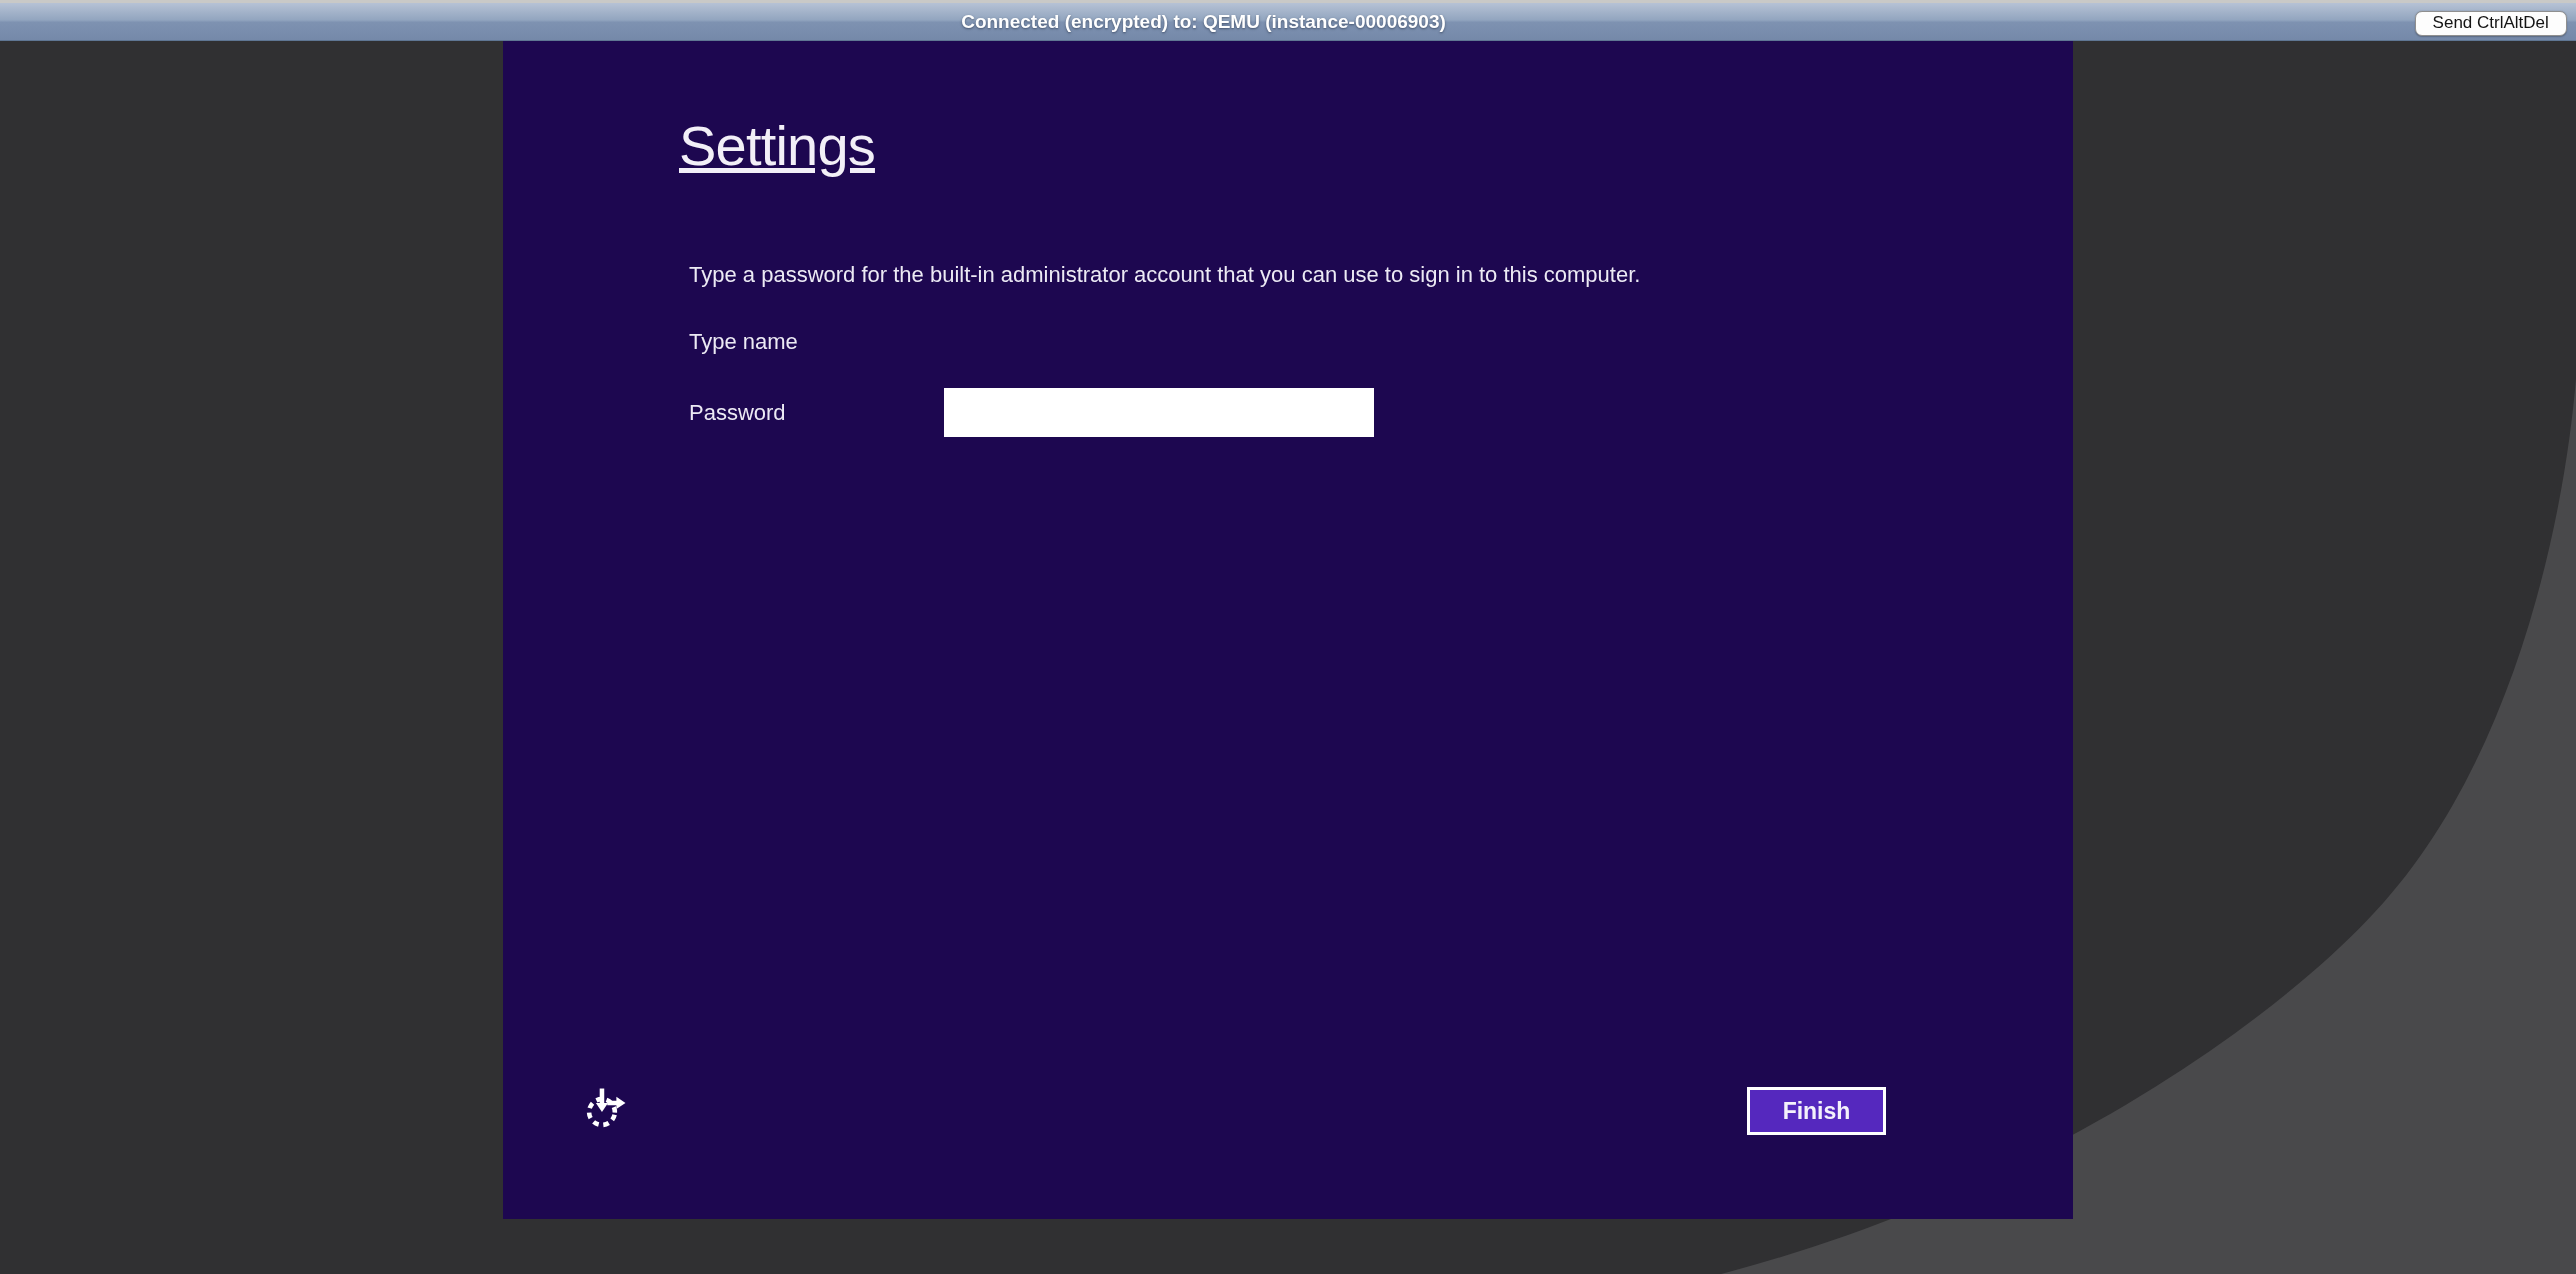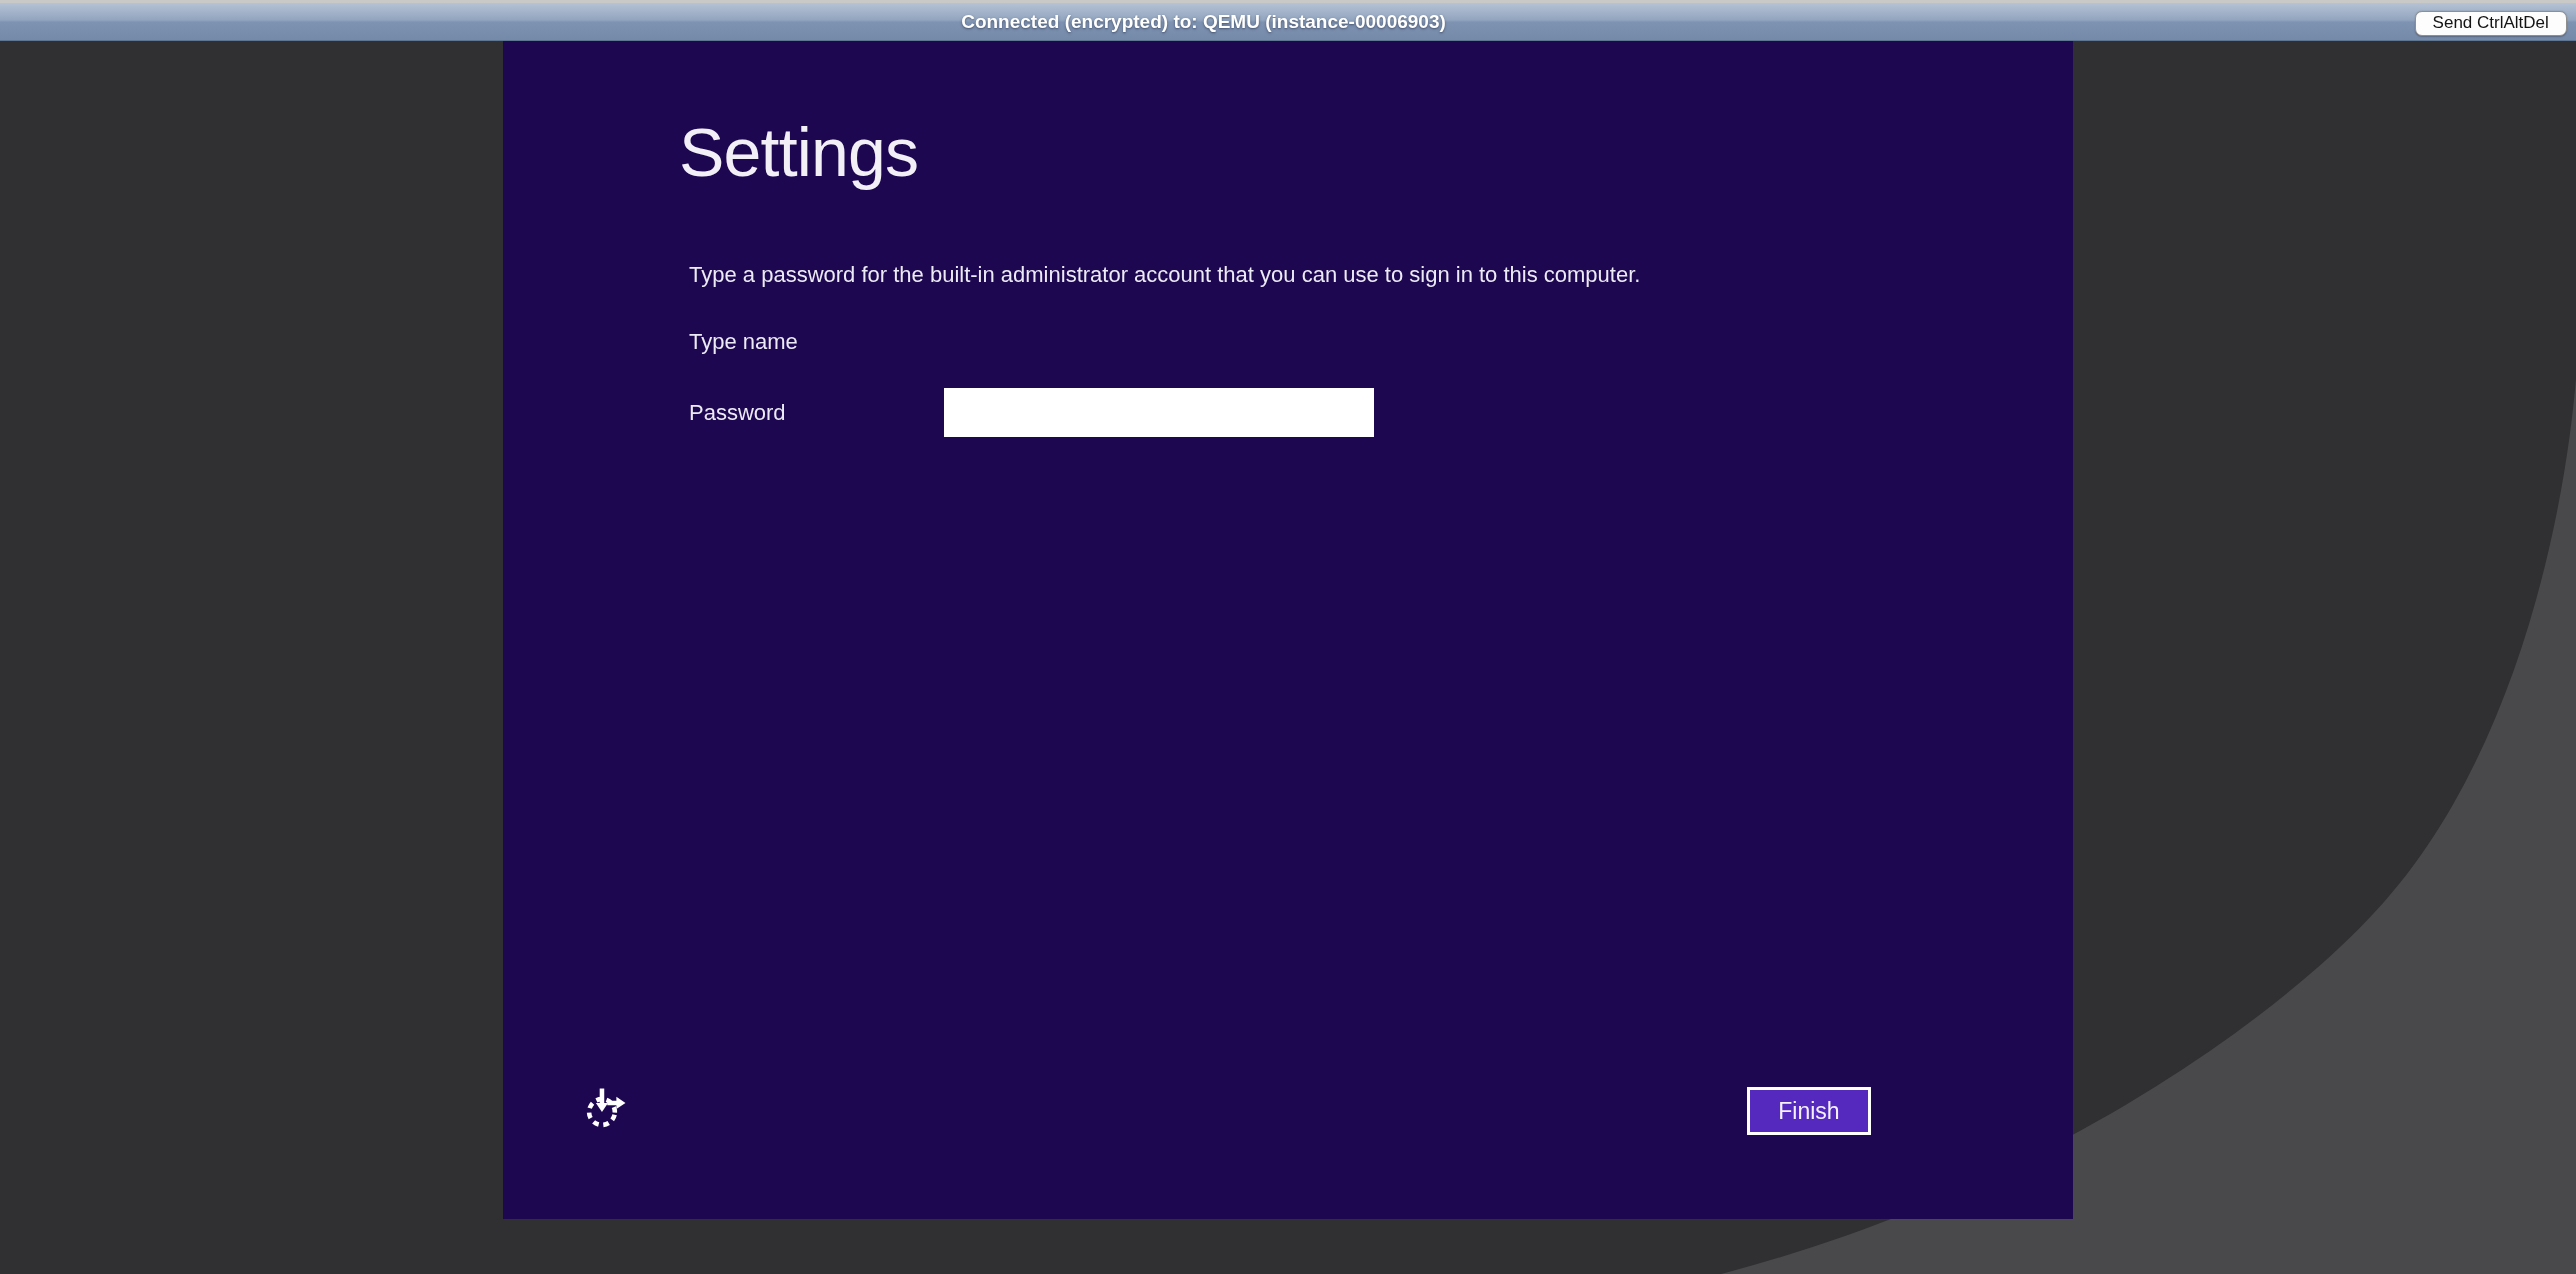--- a/index.html
+++ b/index.html
@@ -60,22 +60,22 @@
   }
   .backdrop-svg{position:absolute;left:0;top:0;width:100%;height:100%;display:block;}
 
   
   .vm-panel{
     position:absolute;left:503px;top:0;width:1570px;height:1178px;
     background:var(--panel-background);
   }
   .settings-title{
     position:absolute;left:176px;top:71px;
-    color:#f2eff7;font-size:68px;font-weight:300;
-    letter-spacing:-0.8px;line-height:1.2;
+    color:#f2eff7;font-size:56px;font-weight:300;
+    letter-spacing:-0.8px;line-height:1.2;text-decoration:underline;
   }
   .instruction{
     position:absolute;left:186px;top:221px;
     color:#eceaf4;font-size:22px;line-height:1.2;white-space:nowrap;
   }
   .form-row{position:absolute;left:186px;width:1196px;}
   .row-username{top:277px;height:48px;}
   .row-password{top:347px;height:49px;}
   .row-reenter {top:419px;height:49px;}
   .field-label{
@@ -101,24 +101,24 @@
   .input-reenter{
     background:var(--reenter-field-bg);
     border:1.5px solid #b9b5cd;color:#1d0750;
   }
 
   .ease-access{
     position:absolute;left:80px;top:1046px;width:44px;height:44px;
     background:transparent;border:none;cursor:pointer;padding:0;
   }
   .finish-btn{
-    position:absolute;left:1244px;top:1046px;width:124px;height:48px;
+    position:absolute;left:1244px;top:1046px;width:139px;height:48px;
     background:var(--accent-button);
     border:3.1px solid #ffffff;outline:1.5px solid var(--panel-background);
-    color:#f4f1fb;font-size:23px;font-weight:normal;
+    color:#f4f1fb;font-size:23px;font-weight:bold;
     font-family:"Liberation Sans","DejaVu Sans",sans-serif;
     display:flex;align-items:center;justify-content:center;
     cursor:pointer;
   }
 </style>
 </head>
 <body>
 
 <div class="window">
 

